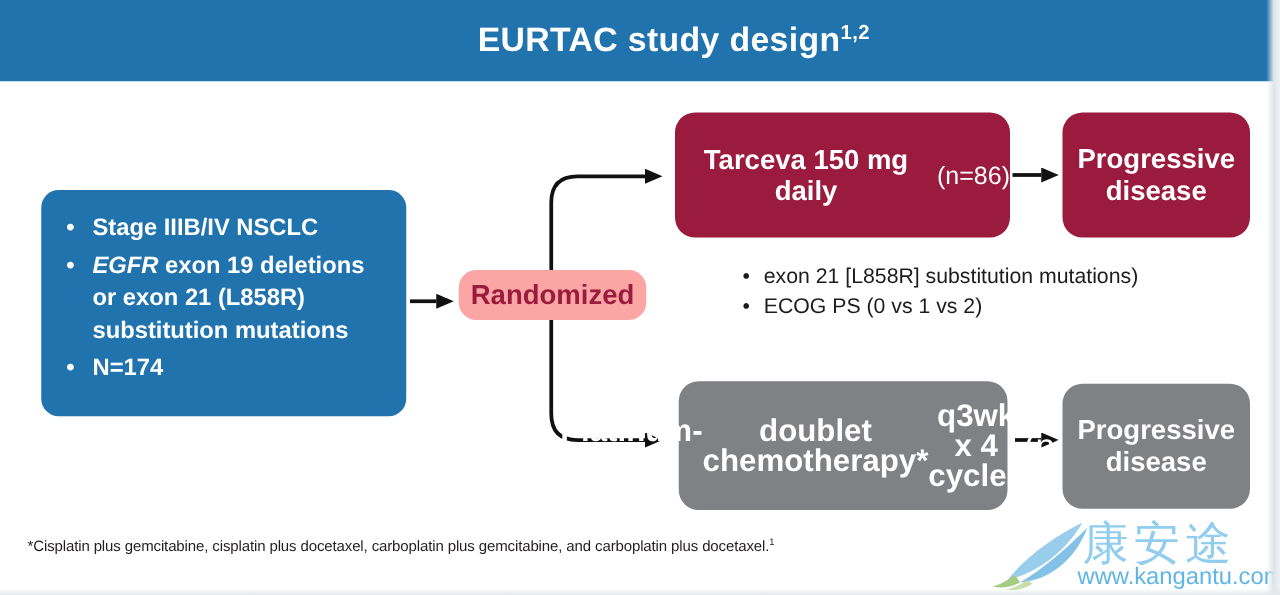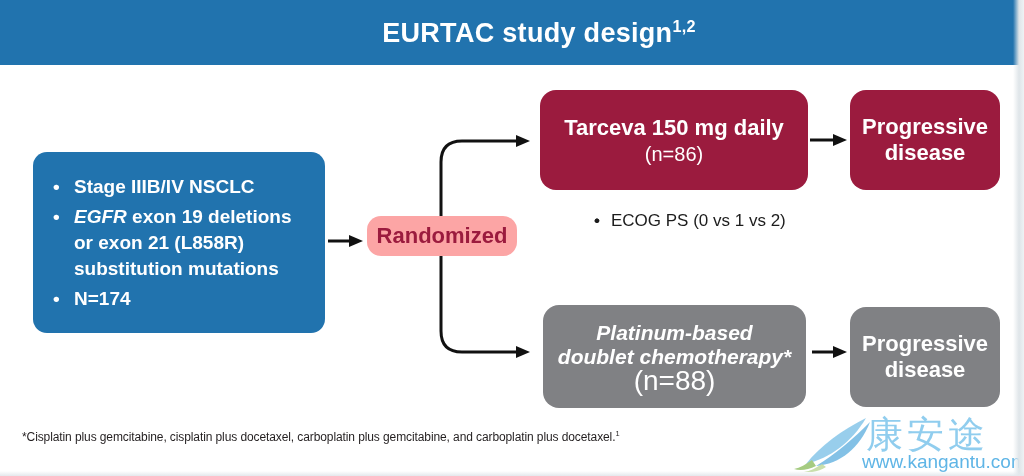--- a/index.html
+++ b/index.html
@@ -9,21 +9,21 @@
   
   .header{position:absolute;left:0;top:0;width:1014px;height:65px;background:#2173AE;
           display:flex;align-items:center;justify-content:center;z-index:2;padding-left:32px;}
   .header-title{color:#ffffff;font-size:27px;font-weight:bold;letter-spacing:.3px;}
   .header-title sup{font-size:60%;font-weight:bold;}
 
   
   .connectors{position:absolute;left:0;top:0;z-index:1;}
 
   
-  .node{position:absolute;border-radius:15px;display:flex;flex-direction:column;
+  .node{position:absolute;border-radius:15px;display:flex;
         align-items:center;justify-content:center;text-align:center;z-index:2;box-sizing:border-box;}
 
   
   .eligibility{left:33px;top:152px;width:292px;height:181px;background:#2173AE;border-radius:14px;
                align-items:flex-start;justify-content:center;text-align:left;padding:14px 14px 14px 18px;}
   .eligibility ul{list-style:none;margin:0;padding:0;}
   .eligibility li{position:relative;padding-left:23px;color:#ffffff;font-size:19px;font-weight:bold;
                   line-height:26px;margin:4px 0;}
   .eligibility .blt{position:absolute;left:2px;top:0;}
   .eligibility .itl{font-style:italic;}
@@ -31,21 +31,21 @@
   
   .randomized{left:367px;top:216px;width:150px;height:40px;background:#fca5a5;border-radius:14px;}
   .randomized .lbl{color:#9B1B3E;font-size:22px;font-weight:bold;}
 
   
   .arm-tarceva{left:540px;top:90px;width:268px;height:100px;background:#9B1B3E;border-radius:16px;color:#fff;}
   .arm-tarceva .t{font-size:22px;font-weight:bold;line-height:25px;}
   .arm-tarceva .n{font-size:20px;font-weight:normal;line-height:24px;margin-top:2px;}
 
   .arm-chemo{left:543px;top:305px;width:263px;height:103px;background:#808184;border-radius:16px;color:#fff;}
-  .arm-chemo .t{font-size:21px;font-weight:bold;line-height:24px;font-style:italic;}
+  .arm-chemo .t{font-size:25px;font-weight:bold;line-height:24px;}
   .arm-chemo .n{font-size:28px;font-weight:normal;line-height:24px;}
 
   .outcome{width:150px;height:100px;border-radius:16px;color:#fff;font-size:22px;font-weight:bold;
            line-height:26px;padding:4px 14px;}
   .outcome-top{left:850px;top:90px;background:#9B1B3E;}
   .outcome-bottom{left:850px;top:307px;background:#808184;}
 
   
   .strat{position:absolute;left:594px;top:204px;width:400px;color:#1c1c1c;z-index:2;}
   .strat .hd{font-size:17px;line-height:21px;letter-spacing:.2px;}
@@ -116,31 +116,33 @@
   </div>
 
   <div class="node outcome outcome-top">
     <span>Progressive disease</span>
   </div>
 
   <div class="strat">
     <ul>
       <li>
         <span class="blt">•</span>
+        <div>exon 21 [L858R] substitution mutations)</div>
       </li>
       <li>
         <span class="blt">•</span>
         <div>ECOG PS (0 vs 1 vs 2)</div>
       </li>
     </ul>
   </div>
 
   <div class="node arm-chemo">
     <div class="t">Platinum-based</div>
     <div class="t">doublet chemotherapy*</div>
+    <div class="t">q3wk x 4 cycles</div>
     <div class="n">(n=88)</div>
   </div>
 
   <div class="node outcome outcome-bottom">
     <span>Progressive disease</span>
   </div>
 
   <div class="footnote"><span>*Cisplatin plus gemcitabine, cisplatin plus docetaxel, carboplatin plus gemcitabine, and carboplatin plus docetaxel.</span><sup>1</sup></div>
 
   <svg class="watermark wm-leaf" viewBox="0 0 82 56">

